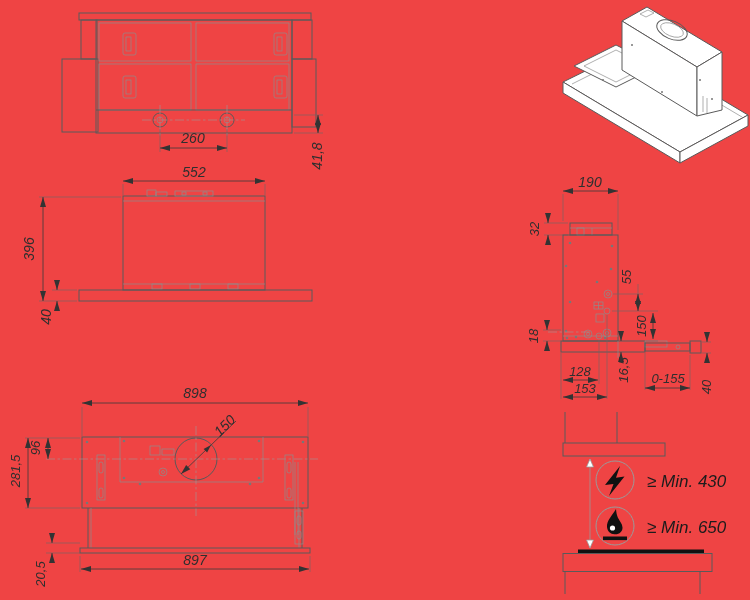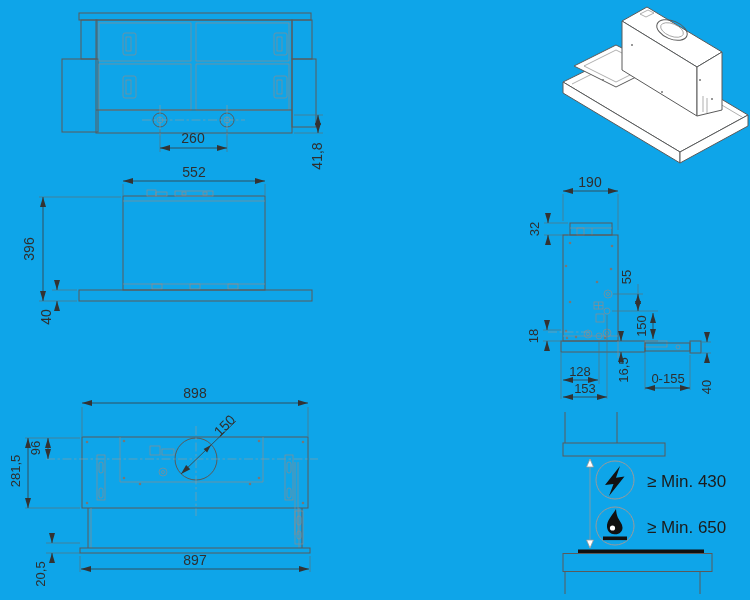--- a/index.html
+++ b/index.html
@@ -1,16 +1,16 @@
 <!DOCTYPE html>
 <html><head>
 <meta charset="utf-8">
 <style>
   html,body{margin:0;padding:0;background:#fff;}
-  .canvas{position:relative;width:750px;height:600px;background:#0ea5e9;overflow:hidden;}
+  .canvas{position:relative;width:750px;height:600px;background:#ef4444;overflow:hidden;font-style:italic;}
   svg{display:block;}
   .dim{font-family:"Liberation Sans","DejaVu Sans",sans-serif;font-size:14px;fill:#2f2f2f;}
   .dim-sm{font-family:"Liberation Sans","DejaVu Sans",sans-serif;font-size:13px;fill:#2f2f2f;}
   .clr{font-family:"Liberation Sans","DejaVu Sans",sans-serif;font-size:17px;fill:#1c1c1c;}
   .geo{stroke:#5a5a5a;stroke-width:1;fill:none;}
   .geo-thin{stroke:#8d8d8d;stroke-width:0.7;fill:none;}
   .geo-fill{stroke:#5a5a5a;stroke-width:1;fill:#ffffff;}
   .dimline{stroke:#3a3a3a;stroke-width:0.8;fill:none;}
   .extline{stroke:#6a6a6a;stroke-width:0.6;fill:none;}
   .cline{stroke:#9a9a9a;stroke-width:0.6;fill:none;stroke-dasharray:9 2.5 2.5 2.5;}

